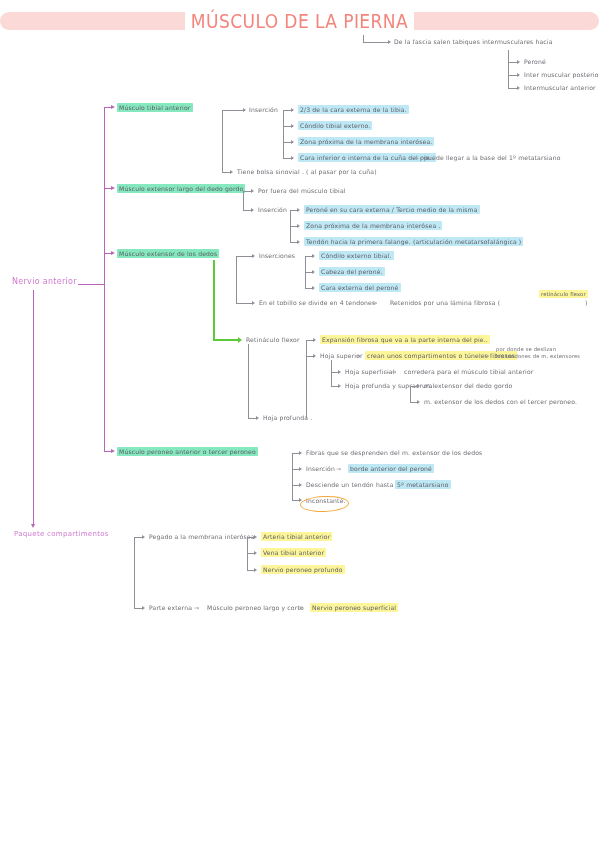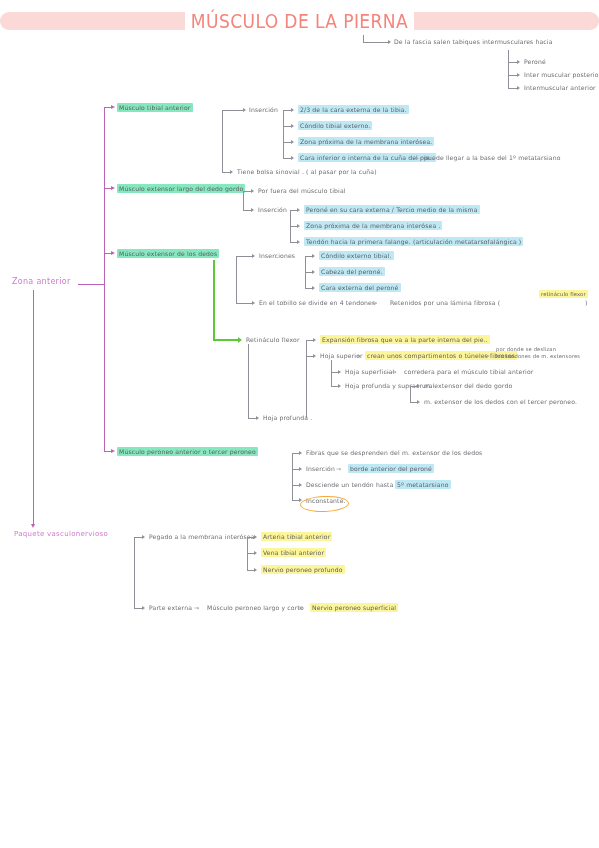--- a/index.html
+++ b/index.html
@@ -76,21 +76,21 @@
 <div class="h" style="left:508px;top:62px;width:10px;"></div>
 <div class="ar" style="left:517px;top:59.8px;"></div>
 <div class="n" style="left:524px;top:58px;">Peroné</div>
 <div class="h" style="left:508px;top:75px;width:10px;"></div>
 <div class="ar" style="left:517px;top:72.8px;"></div>
 <div class="n" style="left:524px;top:71px;">Inter muscular  posterior</div>
 <div class="h" style="left:508px;top:88px;width:10px;"></div>
 <div class="ar" style="left:517px;top:85.8px;"></div>
 <div class="n" style="left:524px;top:84px;">Intermuscular  anterior</div>
 
-<div class="n pink" style="left:12px;top:278px;">Zona anterior</div>
+<div class="n pink" style="left:12px;top:278px;">Nervio anterior</div>
 <div class="hm" style="left:78px;top:284px;width:26px;"></div>
 
 <div class="vm" style="left:104px;top:107px;height:345px;"></div>
 
 <div class="hm" style="left:104px;top:107px;width:8px;"></div>
 <div class="ar-m" style="left:111px;top:104.5px;"></div>
 <div class="hm" style="left:104px;top:188px;width:8px;"></div>
 <div class="ar-m" style="left:111px;top:185.5px;"></div>
 <div class="hm" style="left:104px;top:253px;width:8px;"></div>
 <div class="ar-m" style="left:111px;top:250.5px;"></div>
@@ -228,21 +228,21 @@
 <div class="h" style="left:292px;top:485px;width:8px;"></div>
 <div class="ar" style="left:299px;top:482.8px;"></div>
 <div class="n" style="left:306px;top:481px;">Desciende un tendón  hasta el</div>
 <div class="n" style="left:395px;top:481px;"><span class="hl-blue">5º metatarsiano</span></div>
 
 <div class="h" style="left:292px;top:500px;width:8px;"></div>
 <div class="ar" style="left:299px;top:497.8px;"></div>
 <div class="n" style="left:306px;top:497px;">Inconstante.</div>
 <div id="ellipse"></div>
 
-<div class="n pink" style="left:14px;top:530px;font-size:7px;">Paquete  vasculonervioso</div>
+<div class="n pink" style="left:14px;top:530px;font-size:7px;">Paquete  compartimentos</div>
 <div class="v" style="left:134px;top:537px;height:71px;"></div>
 <div class="h" style="left:134px;top:537px;width:9px;"></div>
 <div class="ar" style="left:142px;top:534.8px;"></div>
 <div class="n" style="left:149px;top:533px;">Pegado a la membrana  interósea</div>
 
 <div class="v" style="left:247px;top:537px;height:33px;"></div>
 <div class="h" style="left:247px;top:537px;width:8px;"></div>
 <div class="ar" style="left:254px;top:534.8px;"></div>
 <div class="n" style="left:261px;top:533px;"><span class="hl-yellow">Arteria tibial anterior</span></div>
 <div class="h" style="left:247px;top:553px;width:8px;"></div>

